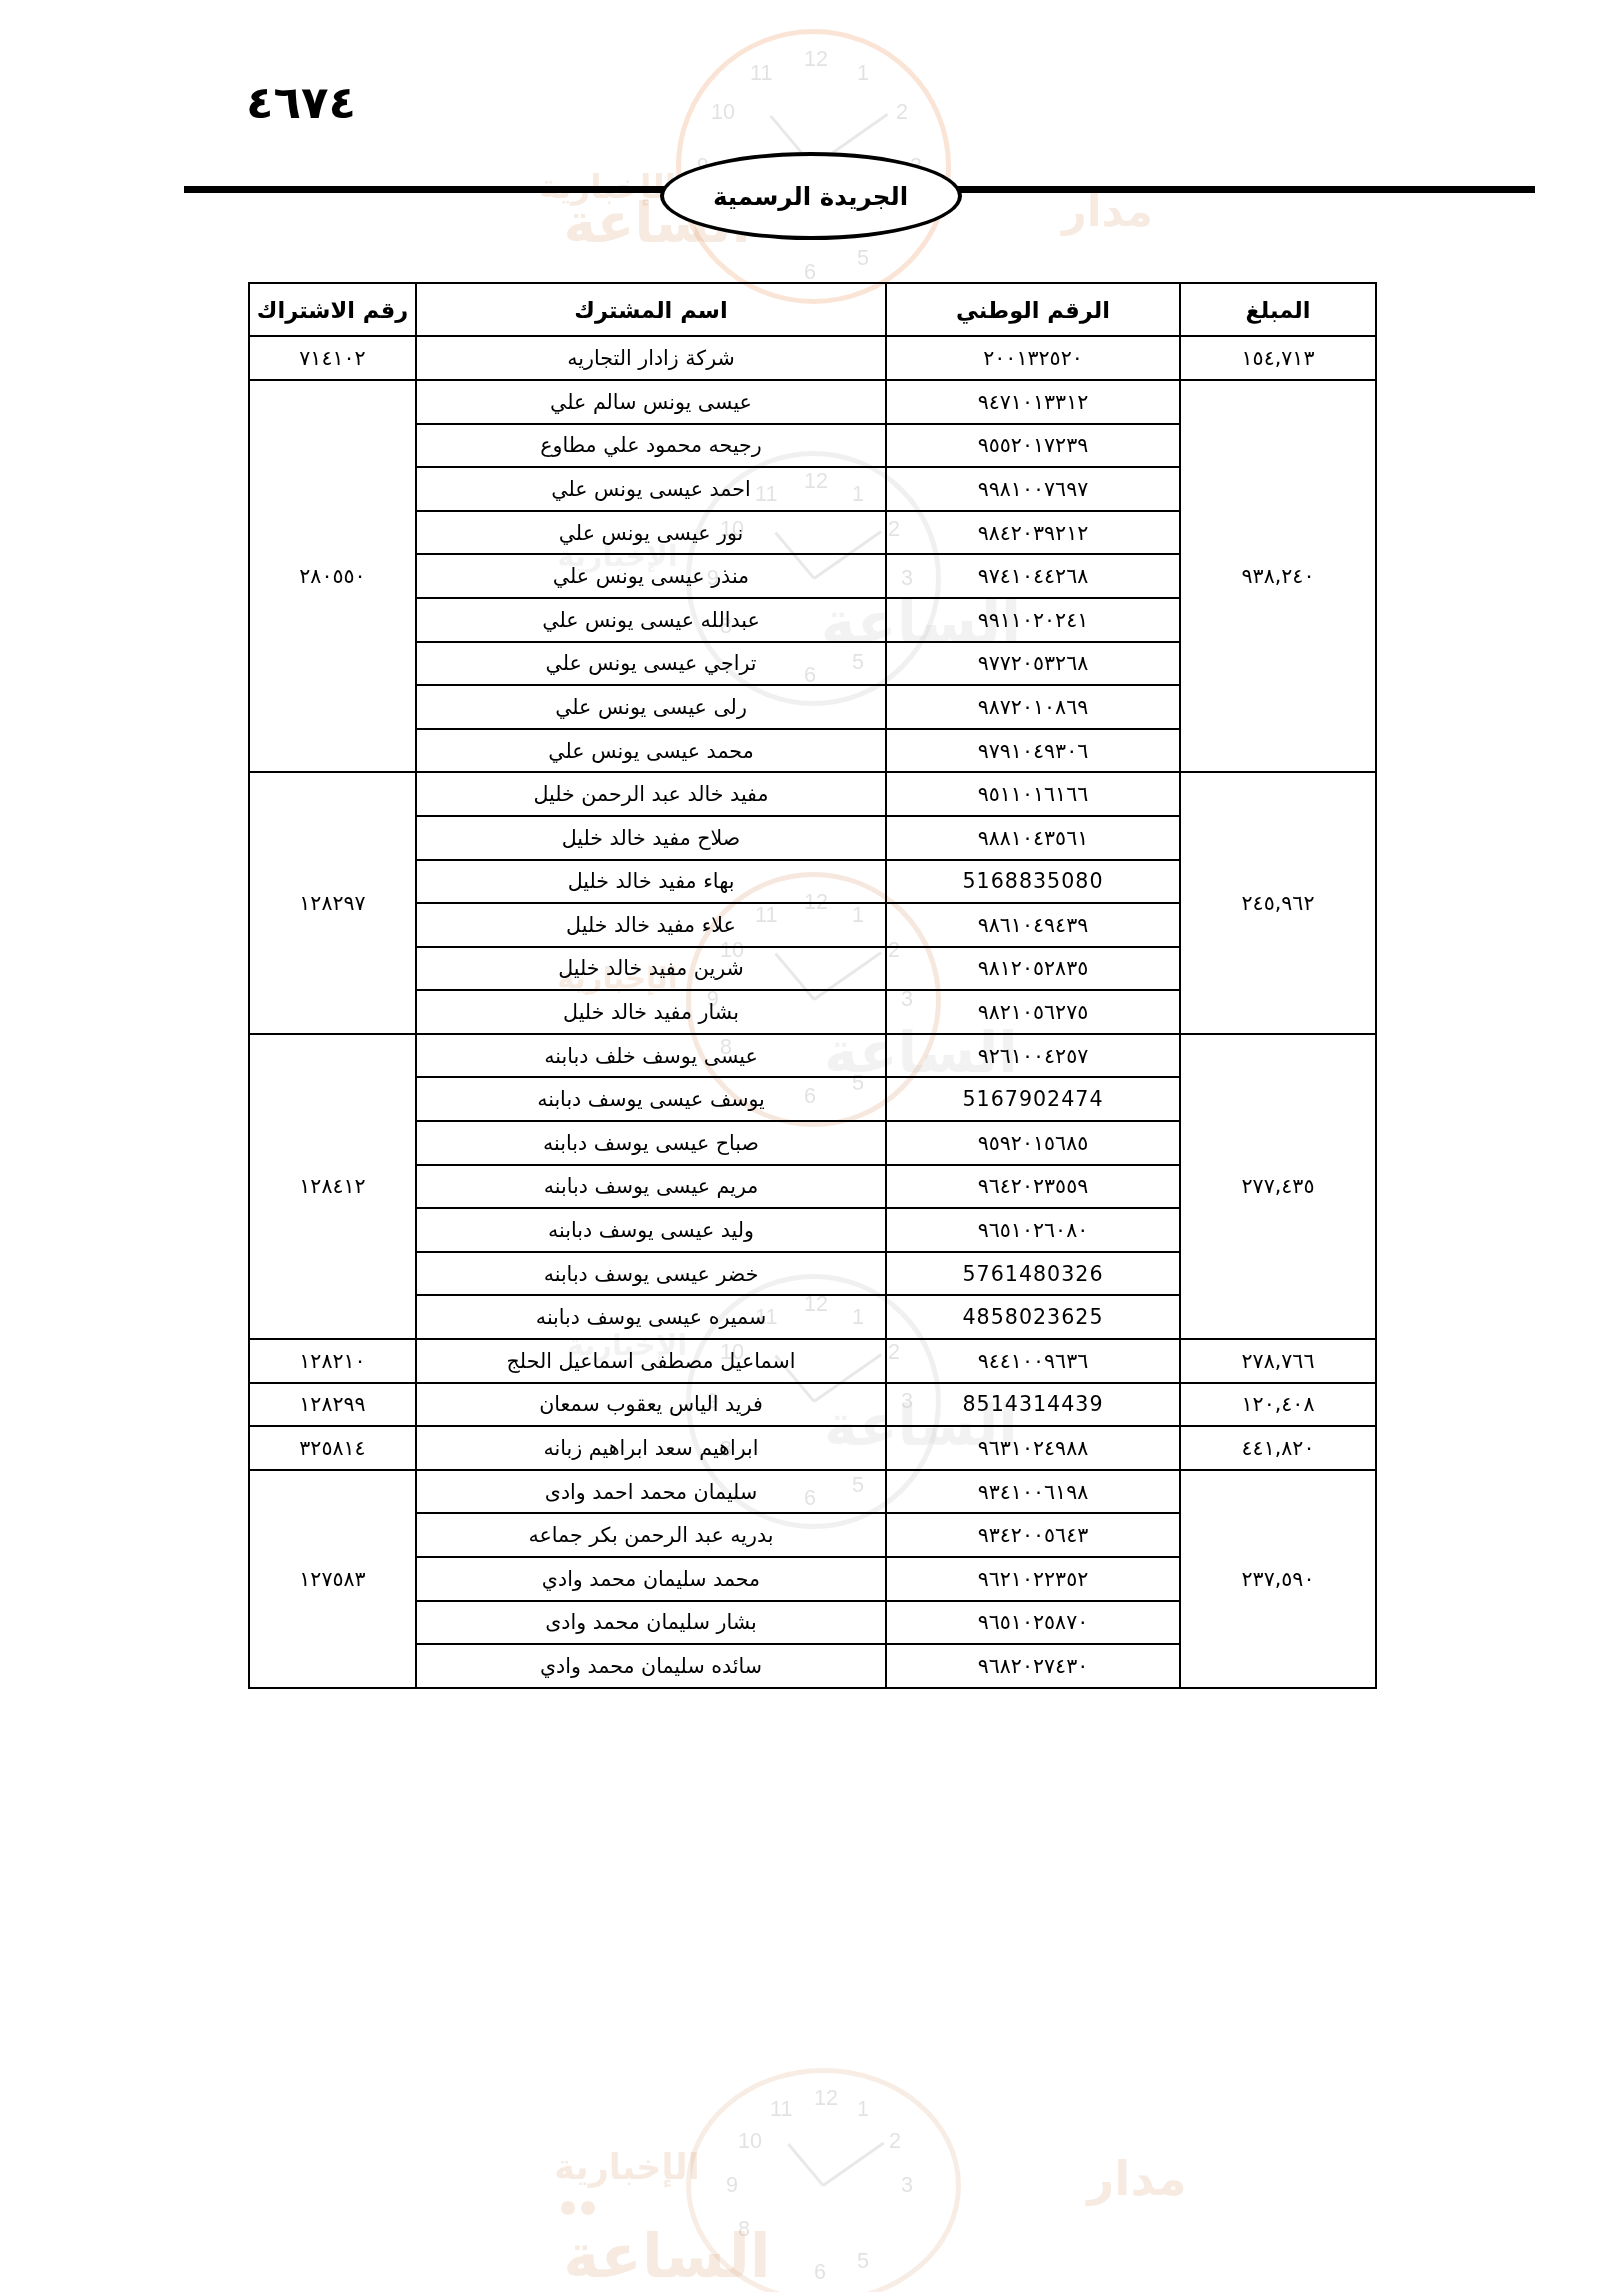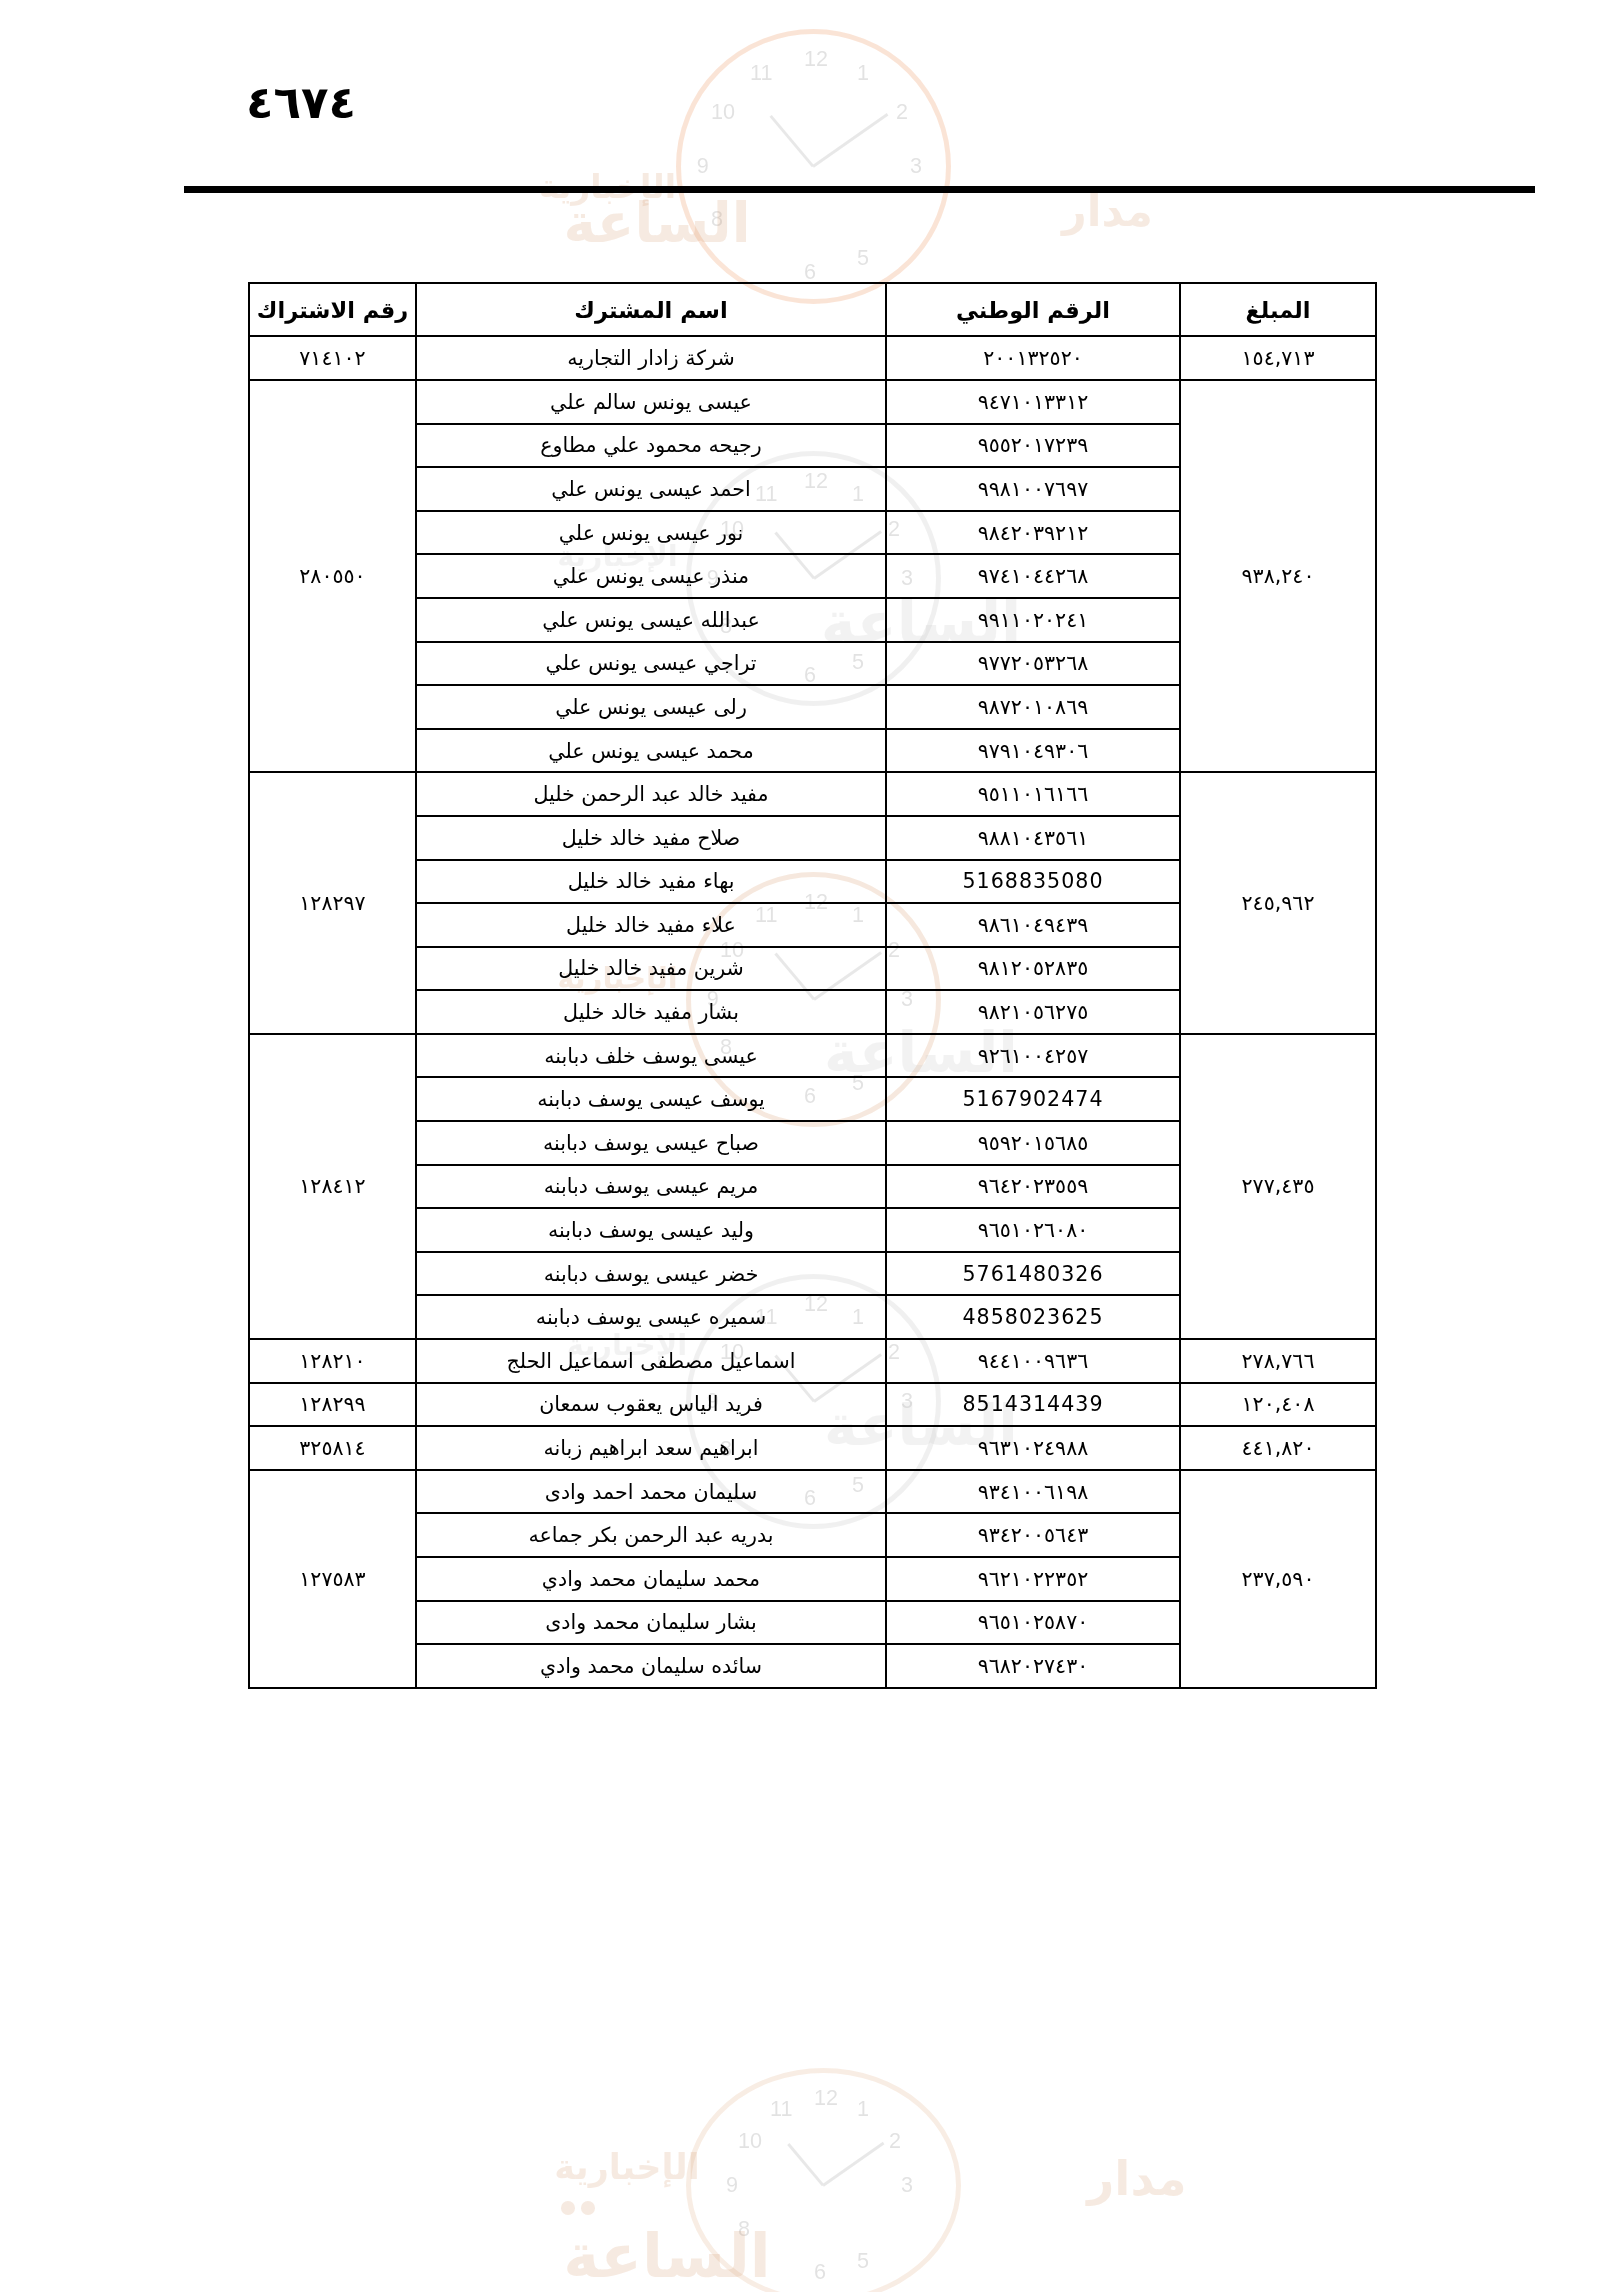--- a/index.html
+++ b/index.html
@@ -273,20 +273,21 @@
     <span class="wm-dots"><i></i><i></i></span>
   </div>
 </div>
 
 <div class="page">
 
   <div class="page-number left-pos">٤٦٧٤</div>
 
   <div class="header-rule"></div>
 
+  <div class="header-badge">الجريدة الرسمية</div>
 
   <div class="table-wrap">
     <table class="main">
       <colgroup>
         <col class="col-amount">
         <col class="col-natid">
         <col class="col-name">
         <col class="col-subno">
       </colgroup>
       <thead>

